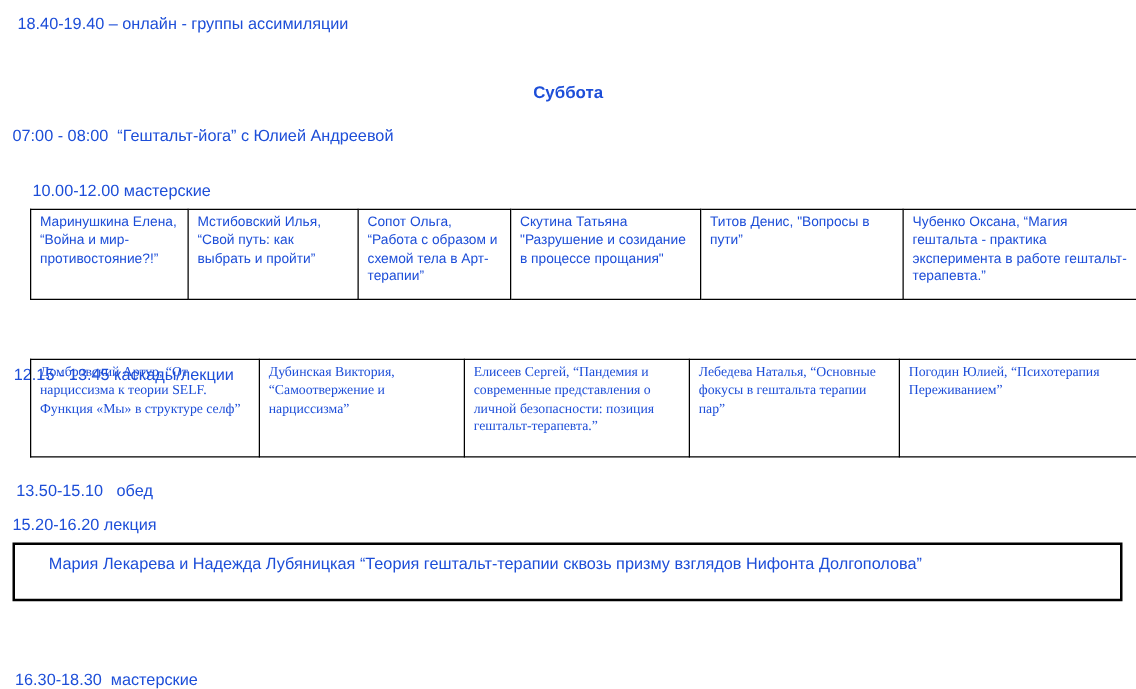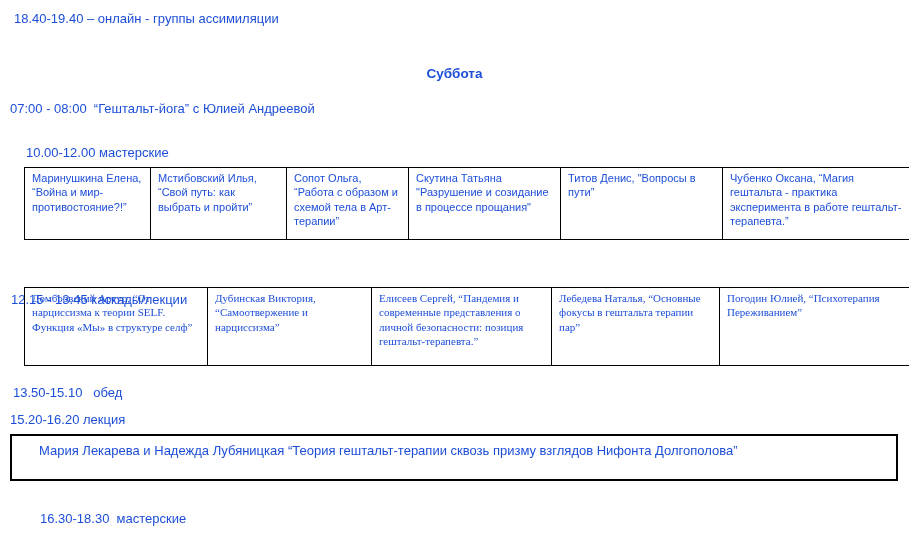--- a/index.html
+++ b/index.html
@@ -120,15 +120,15 @@
     </table>
 
   <div class="line" style="top:385px; left:13px;">13.50-15.10   обед</div>
 
   <div class="line" style="top:394px; left:10px;margin-top:18px;">15.20-16.20 лекция</div>
 
   <div class="lecture-box">
     <span>Мария Лекарева и Надежда Лубяницкая “Теория гештальт-терапии сквозь призму взглядов Нифонта Долгополова”</span>
   </div>
 
-  <div class="line" style="top:511px; left:12px;margin-left:28px;">16.30-18.30  мастерские</div>
+  <div class="line" style="top:536px; left:12px;">16.30-18.30  мастерские</div>
 
 </div>
 
 </body></html>

